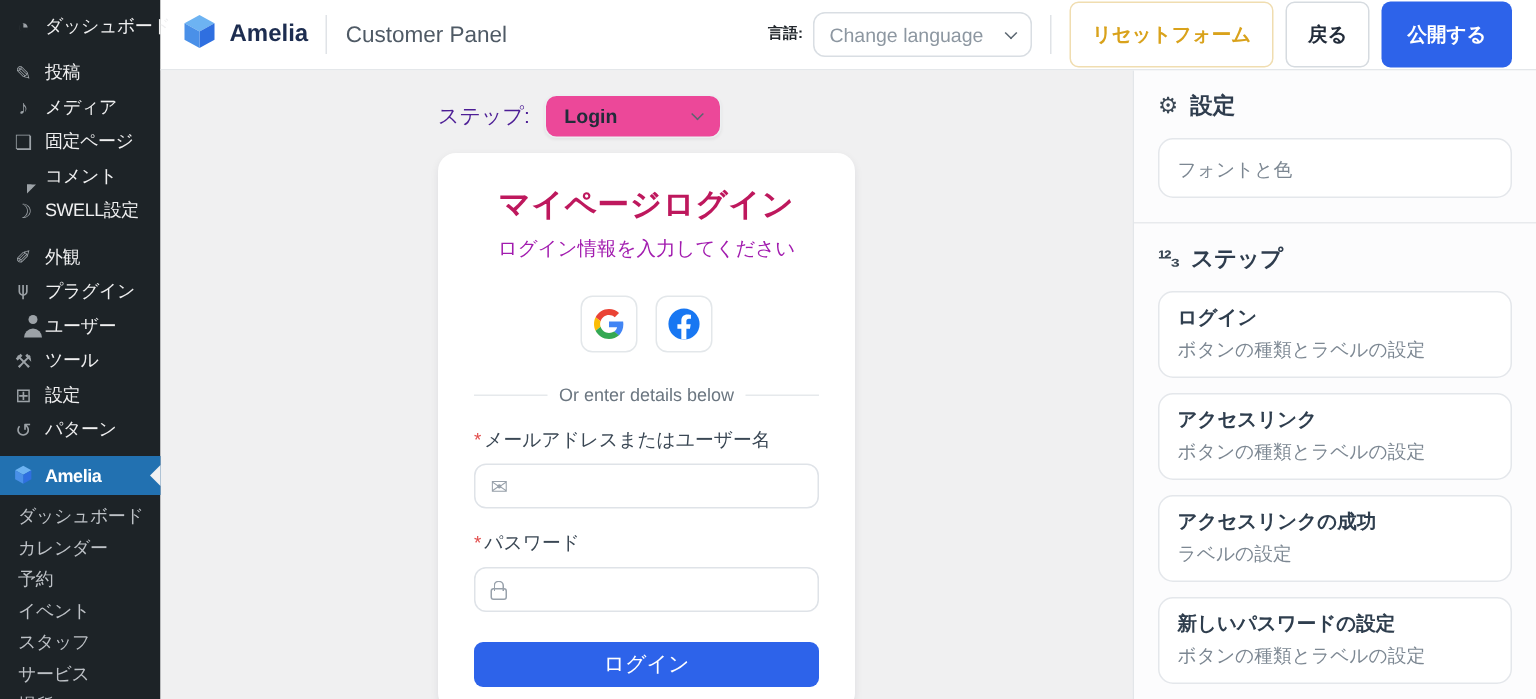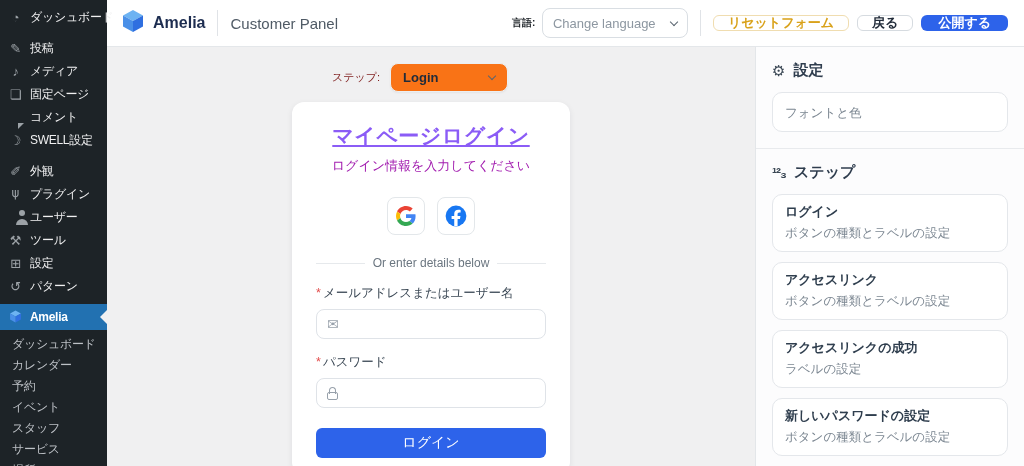--- a/index.html
+++ b/index.html
@@ -37,40 +37,40 @@
   .v-div { width:1px; height:26px; background:#e0e3e7; margin:0 12px; flex:none; }
   .page-title { font-size:15px; color:#4f5a65; }
   .topbar-right { margin-left:auto; display:flex; align-items:center; }
   .lang-label { width:24px; font-size:10px; font-weight:bold; color:#23282d; line-height:1.25;
                 word-break:break-all; margin-right:6px; }
   .lang-select { width:146px; height:30px; border:1px solid #d9dee3; border-radius:8px; background:#fff;
                 display:flex; align-items:center; padding:0 10px; font-size:13px; color:#8d97a1; cursor:pointer; }
   .lang-select .chev { margin-left:auto; }
   .chev { width:6px; height:6px; border-right:1.6px solid #5a6570; border-bottom:1.6px solid #5a6570;
           transform:rotate(45deg); margin-top:-3px; flex:none; }
-  .btn { height:16px; border-radius:6px; font-size:13px; font-weight:bold; display:flex;
+  .btn { height:44px; border-radius:6px; font-size:13px; font-weight:bold; display:flex;
          align-items:center; padding:0 14px; cursor:pointer; background:#fff; flex:none; }
   .btn-reset { color:#d9a21b; border:1px solid #f0ddb0; margin-right:8px; }
   .btn-back  { color:#222c3a; border:1px solid #d6dbe0; margin-right:8px; }
   .btn-publish { color:#fff; border:none; background:#2d63ea; padding:0 17px; }
 
   .content-row { flex:1; display:flex; min-height:0; }
 
   
   .canvas { flex:1; background:#f0f0f1; padding-top:16px; min-width:0; }
   .step-row { width:278px; margin:0 auto 10px; display:flex; align-items:center; gap:10px; }
-  .step-label { font-size:11px; color:#7f1d1d;margin-left:40px; }
-  .step-select { width:118px; height:29px; background:#f97316; border:1px solid #eceff1; border-radius:8px;
+  .step-label { font-size:14px; color:#4c1d95; }
+  .step-select { width:118px; height:29px; background:#ec4899; border:1px solid #eceff1; border-radius:8px;
                  box-shadow:0 1px 2px rgba(0,0,0,.05); display:flex; align-items:center;
                  padding:0 12px; font-size:13px; font-weight:bold; color:#222c3a; cursor:pointer; }
   .step-select .chev { margin-left:auto; }
 
   .login-card { width:278px; margin:0 auto; background:#fff; border-radius:12px;
                 box-shadow:0 2px 6px rgba(20,30,50,.08); padding:20px 24px 16px; }
-  .card-title { text-align:center; font-size:21px; font-weight:bold; color:#8b5cf6; letter-spacing:0.5px;text-decoration:underline; }
+  .card-title { text-align:center; font-size:21px; font-weight:bold; color:#be185d; letter-spacing:0.5px; }
   .card-sub { text-align:center; font-size:13px; color:#a21caf; margin-top:7px; }
   .social-row { display:flex; justify-content:center; gap:12px; margin-top:22px; }
   .social-btn { width:38px; height:38px; border:1px solid #e3e7ea; border-radius:8px; background:#fff;
                 display:flex; align-items:center; justify-content:center; cursor:pointer; }
   .divider-row { display:flex; align-items:center; gap:8px; margin-top:21px;text-align:right; }
   .divider-row .line { flex:1; height:1px; background:#e6e9ec; }
   .divider-text { font-size:12px; color:#6b7680; flex:none; }
   .field { margin-top:15px; }
   .field-label { font-size:12.5px; color:#3a4754; }
   .req { color:#e24c4b; margin-right:2px; }

